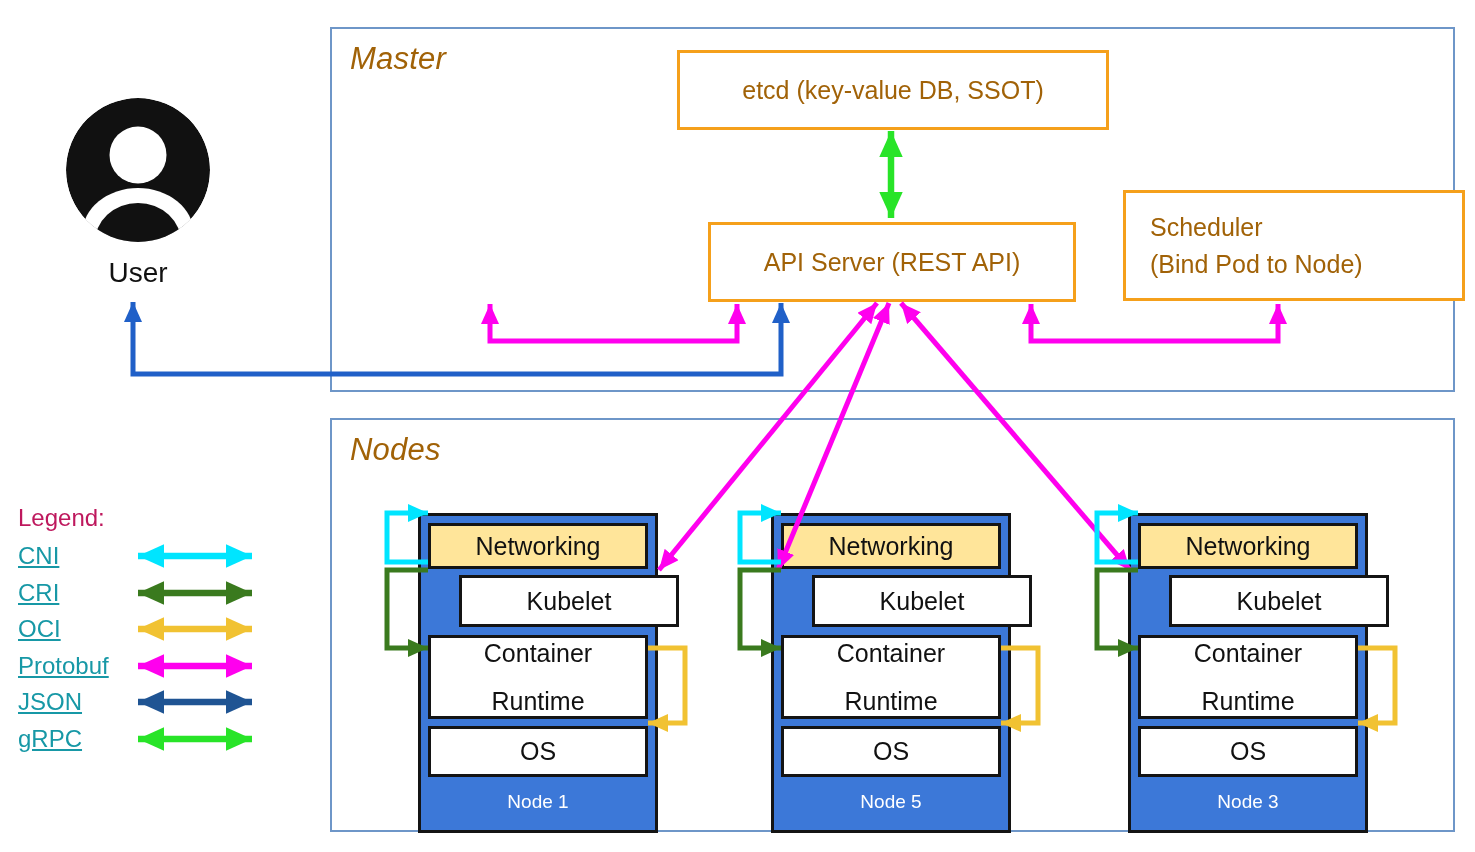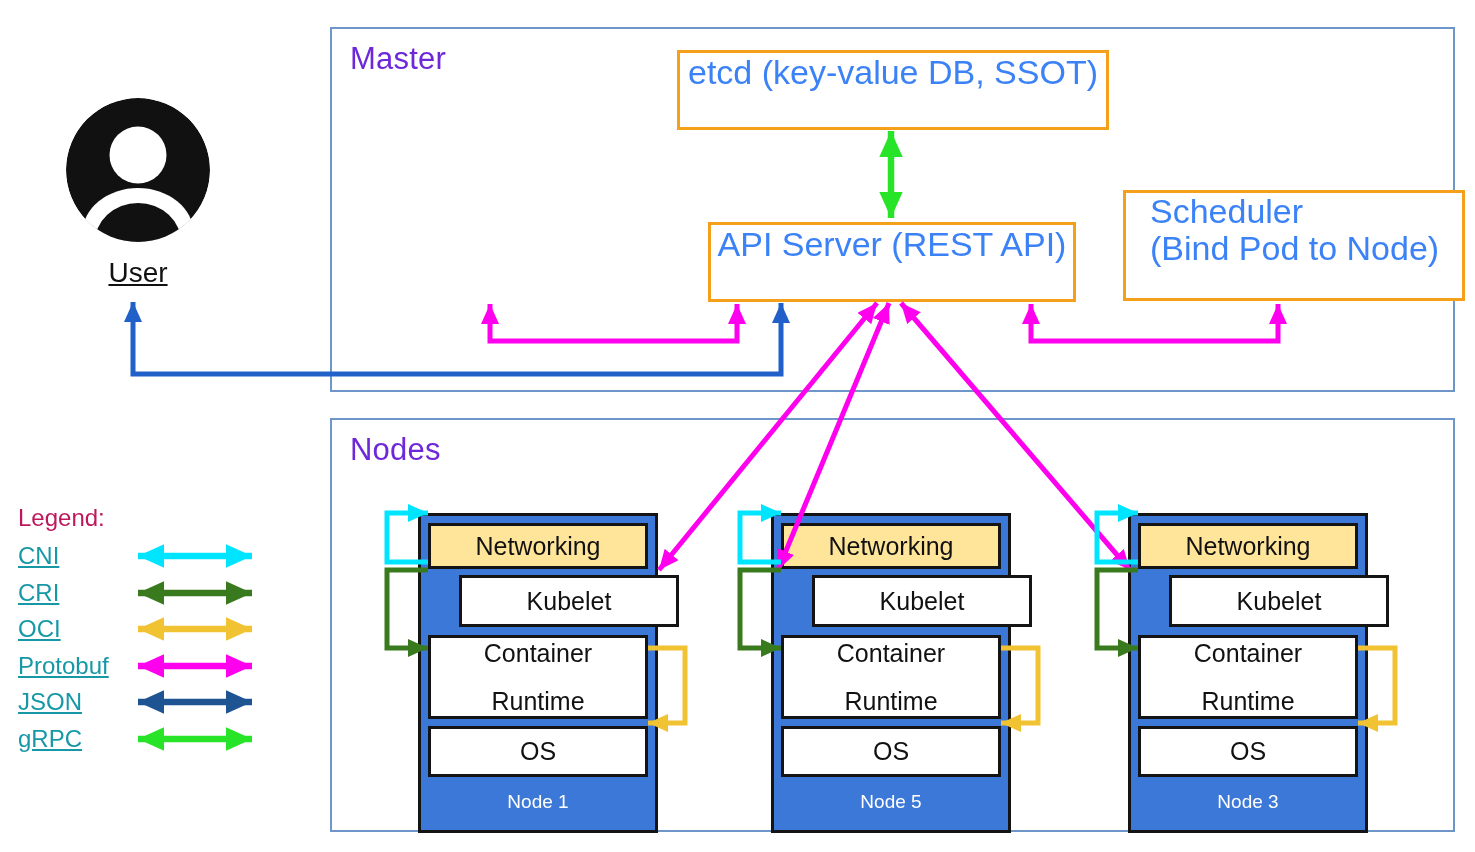--- a/index.html
+++ b/index.html
@@ -4,34 +4,34 @@
 <style>
   html,body{margin:0;padding:0;background:#fff;}
   body{width:1475px;height:852px;position:relative;overflow:hidden;
        font-family:"Liberation Sans", sans-serif;color:#111;}
   .canvas{position:absolute;inset:0;}
 
   
   .frame{position:absolute;border:2px solid var(--c-frame);background:transparent;}
   .frame.master{left:330px;top:27px;width:1121px;height:361px;}
   .frame.nodes{left:330px;top:418px;width:1121px;height:410px;}
-  .frame-label{position:absolute;left:18px;top:12px;font-size:31px;color:#6d28d9;letter-spacing:.2px;}
+  .frame-label{position:absolute;left:18px;top:12px;font-size:31px;color:#a16207;letter-spacing:.2px;font-style:italic;}
 
   
   .obox{position:absolute;border:3px solid var(--c-orange);background:#fff;
-        font-size:34px;color:#3b82f6;display:flex;z-index:3;}
+        font-size:25px;color:#a16207;display:flex;align-items:center;z-index:3;}
   .obox.center{justify-content:center;text-align:center;}
   .obox.left{padding-left:24px;line-height:37px;}
   .obox.etcd{left:677px;top:50px;width:426px;height:74px;}
   .obox.cm{left:345px;top:190px;width:310px;height:105px;}
   .obox.api{left:708px;top:222px;width:362px;height:74px;}
   .obox.sched{left:1123px;top:190px;width:312px;height:105px;}
 
   
-  .user-wrap{position:absolute;left:63px;top:95px;width:150px;text-align:center;z-index:2;text-decoration:underline;}
+  .user-wrap{position:absolute;left:63px;top:95px;width:150px;text-align:center;z-index:2;}
   .user-label{margin-top:8px;font-size:28px;color:#111;}
 
   
   .node-card{position:absolute;top:513px;width:240px;height:320px;background:var(--c-node-fill);
              border:3px solid #141414;box-sizing:border-box;z-index:2;}
   .node-card.n1{left:418px;}
   .node-card.n2{left:771px;}
   .node-card.n3{left:1128px;}
   .layer{position:absolute;left:7px;width:220px;background:#fff;border:3px solid #141414;
          box-sizing:border-box;display:flex;align-items:center;justify-content:center;

